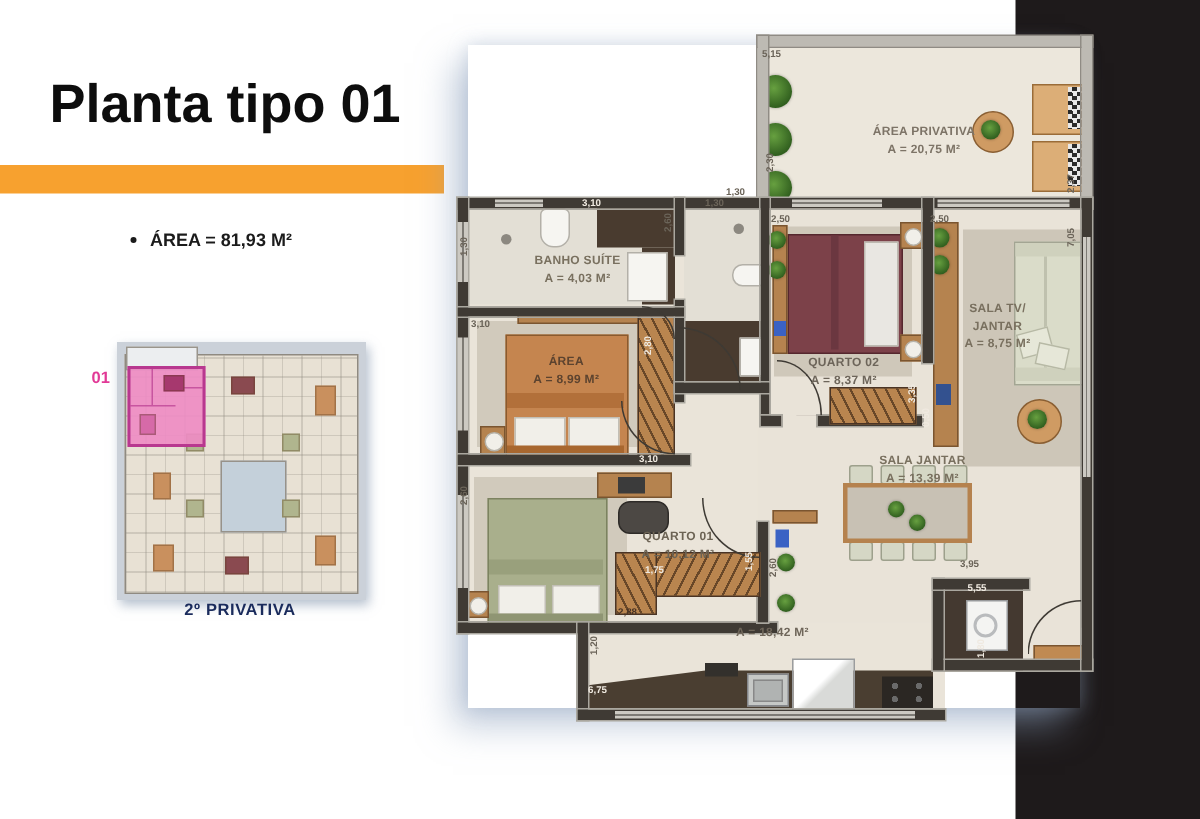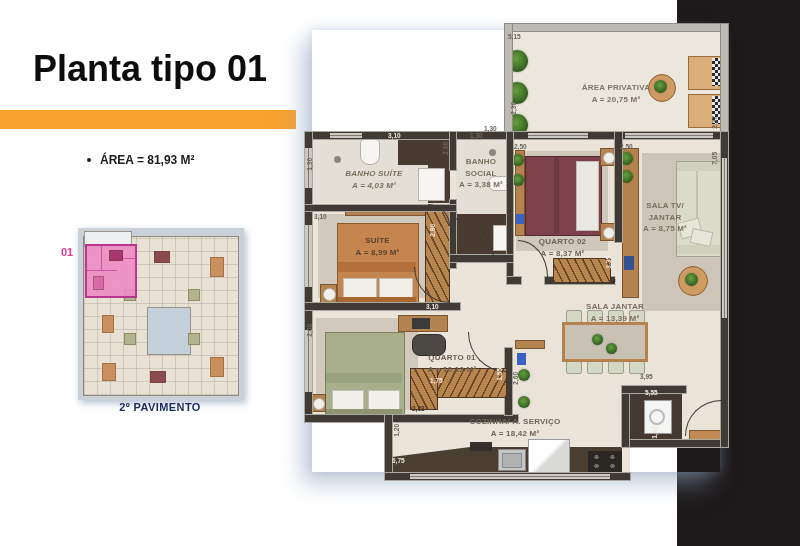--- a/index.html
+++ b/index.html
@@ -81,21 +81,21 @@
     </div>
     <div id="annex"></div>
     <div id="unit01">
       <div class="ln" style="left:14px;top:0;width:1px;height:24px;"></div>
       <div class="ln" style="left:0;top:24px;width:30px;height:1px;"></div>
       <div class="ln" style="left:30px;top:12px;width:18px;height:1px;"></div>
       <div class="spk" style="left:22px;top:4px;width:12px;height:9px;background:#a6386e;"></div>
       <div class="spk" style="left:6px;top:30px;width:9px;height:12px;background:#d66aa8;"></div>
     </div>
   </div>
-  <div class="abs" id="caption">2º PAVIMENTO</div>
+  <div class="abs" id="caption">2º PRIVATIVA</div>
 
   <div class="abs" id="plan">
 
     <div class="fl" style="left:12px;top:12px;width:408px;height:442px;box-shadow:-10px 12px 22px rgba(140,160,190,.5),0 0 12px rgba(150,170,195,.4);"></div>
 
     <div class="fl" style="left:205px;top:6px;width:223px;height:115px;background:#ece7dc;"></div>
     <div class="fl" style="left:5px;top:114px;width:423px;height:290px;background:#eae4d9;"></div>
     <div class="fl" style="left:205px;top:114px;width:223px;height:315px;background:#e9e3d8;"></div>
     <div class="fl" style="left:85px;top:397px;width:245px;height:65px;background:#eae4d9;"></div>
     <div class="fl" style="left:12px;top:121px;width:138px;height:64px;background:#e3dfd5;"></div>
@@ -246,52 +246,46 @@
     <div class="door" style="left:152px;top:200px;width:42px;height:42px;border-top:1.5px solid #3e3a34;border-right:1.5px solid #3e3a34;border-top-right-radius:100% 100%;"></div>
     <div class="door" style="left:128px;top:186px;width:22px;height:22px;border-top:1.5px solid #3e3a34;border-right:1.5px solid #3e3a34;border-top-right-radius:100% 100%;"></div>
     <div class="door" style="left:218px;top:222px;width:30px;height:37px;border-top:1.5px solid #3e3a34;border-right:1.5px solid #3e3a34;border-top-right-radius:100% 100%;"></div>
     <div class="door" style="left:168px;top:314px;width:38px;height:40px;border-left:1.5px solid #3e3a34;border-bottom:1.5px solid #3e3a34;border-bottom-left-radius:100% 100%;"></div>
     <div class="door" style="left:385px;top:382px;width:36px;height:36px;border-left:1.5px solid #3e3a34;border-top:1.5px solid #3e3a34;border-top-left-radius:100% 100%;"></div>
 
     <div class="rl" style="left:256px;top:64px;width:120px;color:#7d7467;">
       <div>ÁREA PRIVATIVA</div>
       <div>A = 20,75 M²</div>
     </div>
-    <div class="rl" style="left:14px;top:150px;width:120px;font-style:italic;">
+    <div class="rl" style="left:25px;top:150px;width:120px;">
       <div>BANHO SUÍTE</div>
       <div>A = 4,03 M²</div>
     </div>
-    <div class="rl" style="left:151px;top:138px;width:60px;">
-      <div>BANHO</div>
-      <div>SOCIAL</div>
-      <div>A = 3,38 M²</div>
-    </div>
     <div class="rl" style="left:40px;top:217px;width:75px;color:#5c432f;">
-      <div>SUÍTE</div>
+      <div>ÁREA</div>
       <div>A = 8,99 M²</div>
     </div>
     <div class="rl" style="left:225px;top:218px;width:75px;color:#6d655a;">
       <div>QUARTO 02</div>
       <div>A = 8,37 M²</div>
     </div>
     <div class="rl" style="left:330px;top:182px;width:70px;">
       <div>SALA TV/</div>
       <div>JANTAR</div>
       <div>A = 8,75 M²</div>
     </div>
     <div class="rl" style="left:112px;top:334px;width:80px;color:#6c6354;">
       <div>QUARTO 01</div>
       <div>A = 10,12 M²</div>
     </div>
     <div class="rl" style="left:255px;top:283px;width:120px;">
       <div>SALA JANTAR</div>
       <div>A = 13,39 M²</div>
     </div>
     <div class="rl" style="left:130px;top:398px;width:170px;color:#6f665a;">
-      <div>COZINHA/ Á. SERVIÇO</div>
       <div>A = 18,42 M²</div>
     </div>
 
     <span class="dm" style="left:208px;top:16px;">5,15</span>
     <span class="dm dv" style="left:211px;top:84px;">2,30</span>
     <span class="dm" style="left:184px;top:108px;">1,30</span>
     <span class="dm dv" style="left:412px;top:98px;">2,37</span>
     <span class="dm dmw" style="left:88px;top:115px;">3,10</span>
     <span class="dm dv" style="left:143px;top:124px;">2,60</span>
     <span class="dm" style="left:170px;top:115px;">1,30</span>

